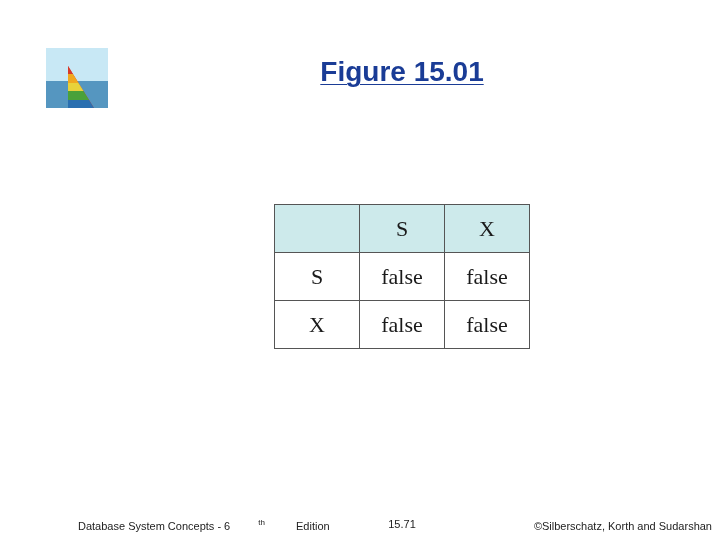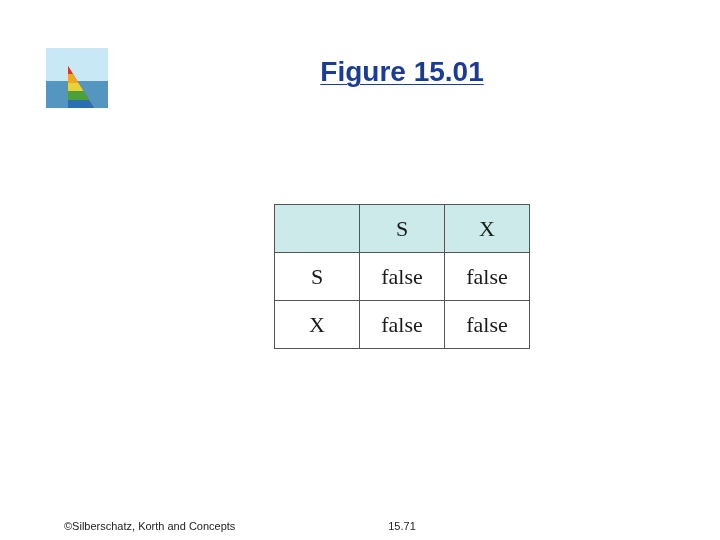--- a/index.html
+++ b/index.html
@@ -102,15 +102,18 @@
     <tr>
       <td>X</td>
       <td>false</td>
       <td>false</td>
     </tr>
   </tbody>
     </table>
 </div>
 
 <div class="footer">
+  <span class="left">
+    <span>Database System Concepts - 6</span><sup>th</sup><span> Edition</span>
+  </span>
   <span class="mid">15.71</span>
-  <span class="right">©Silberschatz, Korth and Concepts</span>
+  <span class="right">©Silberschatz, Korth and Sudarshan</span>
 </div>
 
 </body></html>

